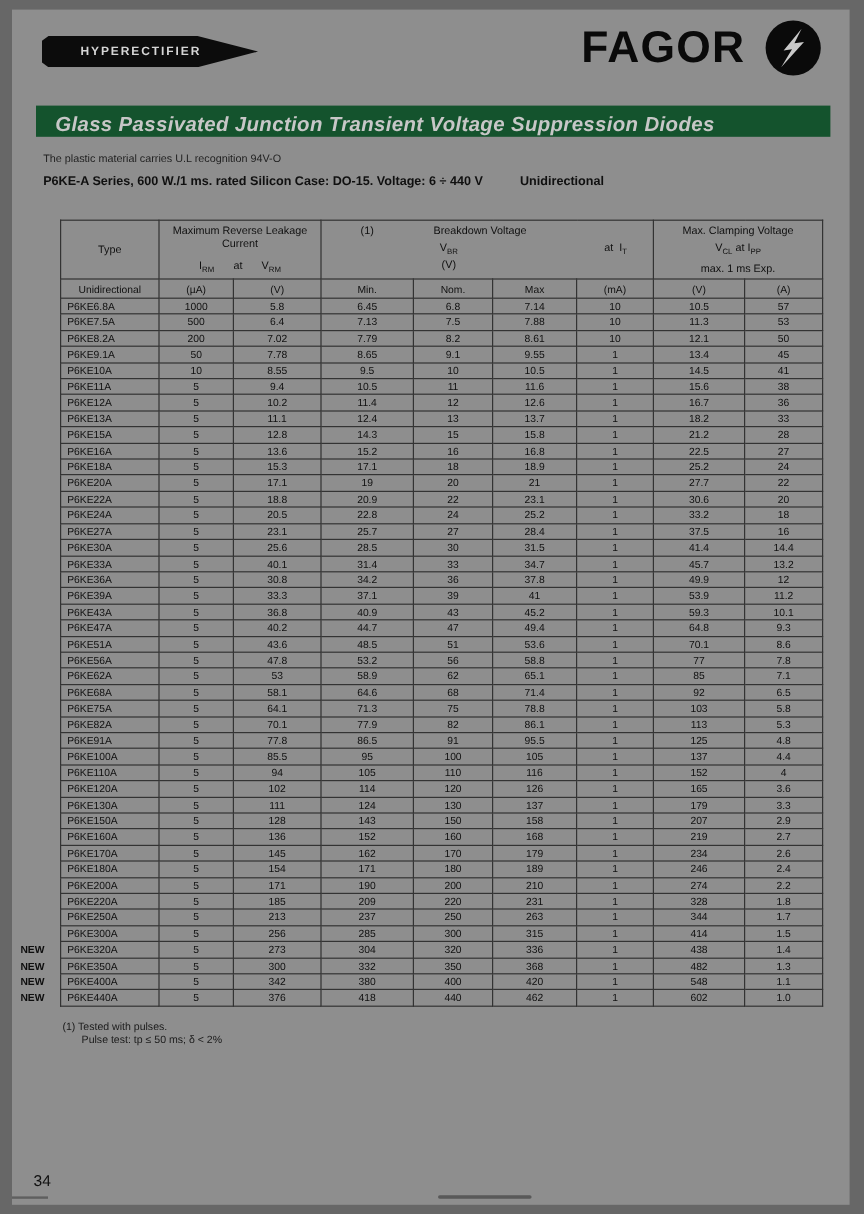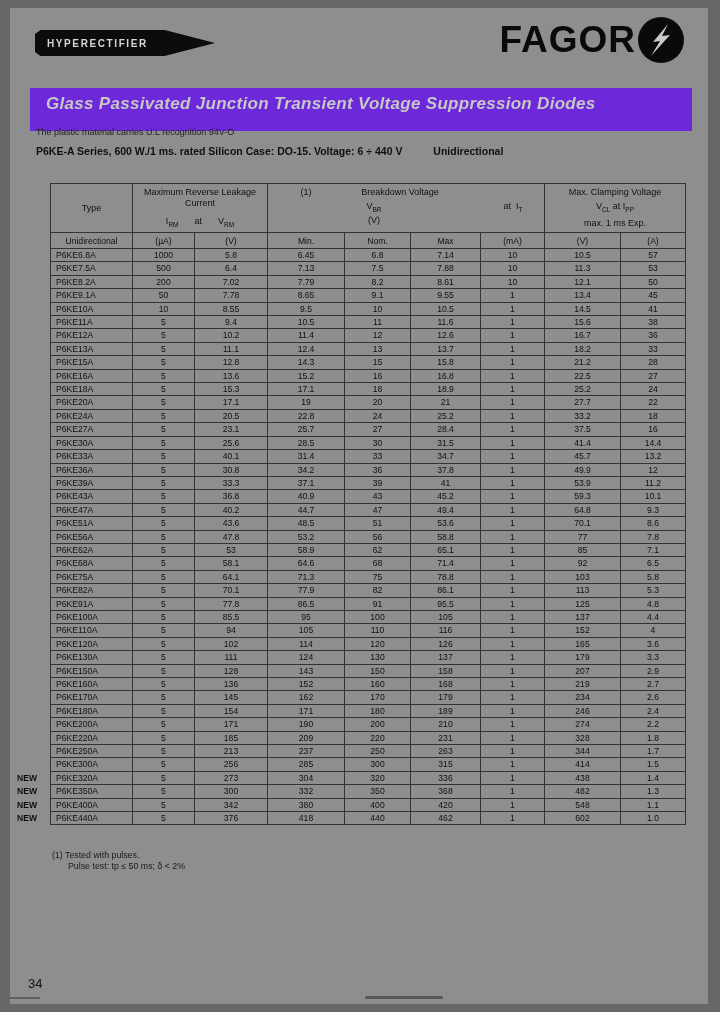--- a/index.html
+++ b/index.html
@@ -13,28 +13,28 @@
     position:absolute;left:10px;top:8px;right:12px;bottom:8px;
     background:#8e8e8e;color:#141414;
   }
   
   .hyper{
     position:absolute;left:25px;top:22px;width:180px;height:26px;
     background:#0c0c0c;
     clip-path:polygon(0 15%,3% 0,72% 0,100% 50%,72% 100%,3% 100%,0 85%);
     display:flex;align-items:center;padding-left:12px;box-sizing:border-box;
   }
-  .hyper span{color:#d6d6d6;font-size:10px;font-weight:bold;letter-spacing:1.6px;}
-  .fagor{position:absolute;right:23px;top:8px;display:flex;align-items:center;gap:1px;}
+  .hyper span{color:#d6d6d6;font-size:10px;font-weight:bold;letter-spacing:1.6px;margin-left:20px;}
+  .fagor{position:absolute;right:23px;top:8px;display:flex;align-items:center;gap:16px;}
   .fagor-text{font-size:37px;font-weight:bold;letter-spacing:1px;color:#0a0a0a;}
   .fagor-circle{width:48px;height:48px;display:block;}
   
   .banner{
-    position:absolute;left:20px;top:80px;width:662px;height:43px;
-    background:#6d28d9;color:#c7c7c7;
+    position:absolute;left:20px;top:80px;width:662px;height:26px;
+    background:#14532d;color:#c7c7c7;
     font-style:italic;font-weight:bold;font-size:17px;line-height:31px;
     padding-left:16px;box-sizing:border-box;letter-spacing:.3px;white-space:nowrap;overflow:hidden;
   }
   .ul-note{position:absolute;left:26px;top:119px;font-size:9px;color:#222;}
   .series{position:absolute;left:26px;top:137px;width:656px;font-size:10.5px;font-weight:bold;color:#101010;white-space:nowrap;}
   .series .dir{margin-left:28px;}
   
   .table-wrap{position:absolute;left:40px;top:175px;}
   table{border-collapse:collapse;table-layout:fixed;width:635px;color:#101010;font-size:8.6px;}
   th,td{border:1px solid #333333;padding:0;font-weight:normal;}
@@ -272,20 +272,31 @@
             <td>5</td>
             <td>17.1</td>
             <td>19</td>
             <td>20</td>
             <td>21</td>
             <td>1</td>
             <td>27.7</td>
             <td>22</td>
           </tr>
           <tr>
+            <td>P6KE22A</td>
+            <td>5</td>
+            <td>18.8</td>
+            <td>20.9</td>
+            <td>22</td>
+            <td>23.1</td>
+            <td>1</td>
+            <td>30.6</td>
+            <td>20</td>
+          </tr>
+          <tr>
             <td>P6KE24A</td>
             <td>5</td>
             <td>20.5</td>
             <td>22.8</td>
             <td>24</td>
             <td>25.2</td>
             <td>1</td>
             <td>33.2</td>
             <td>18</td>
           </tr>

